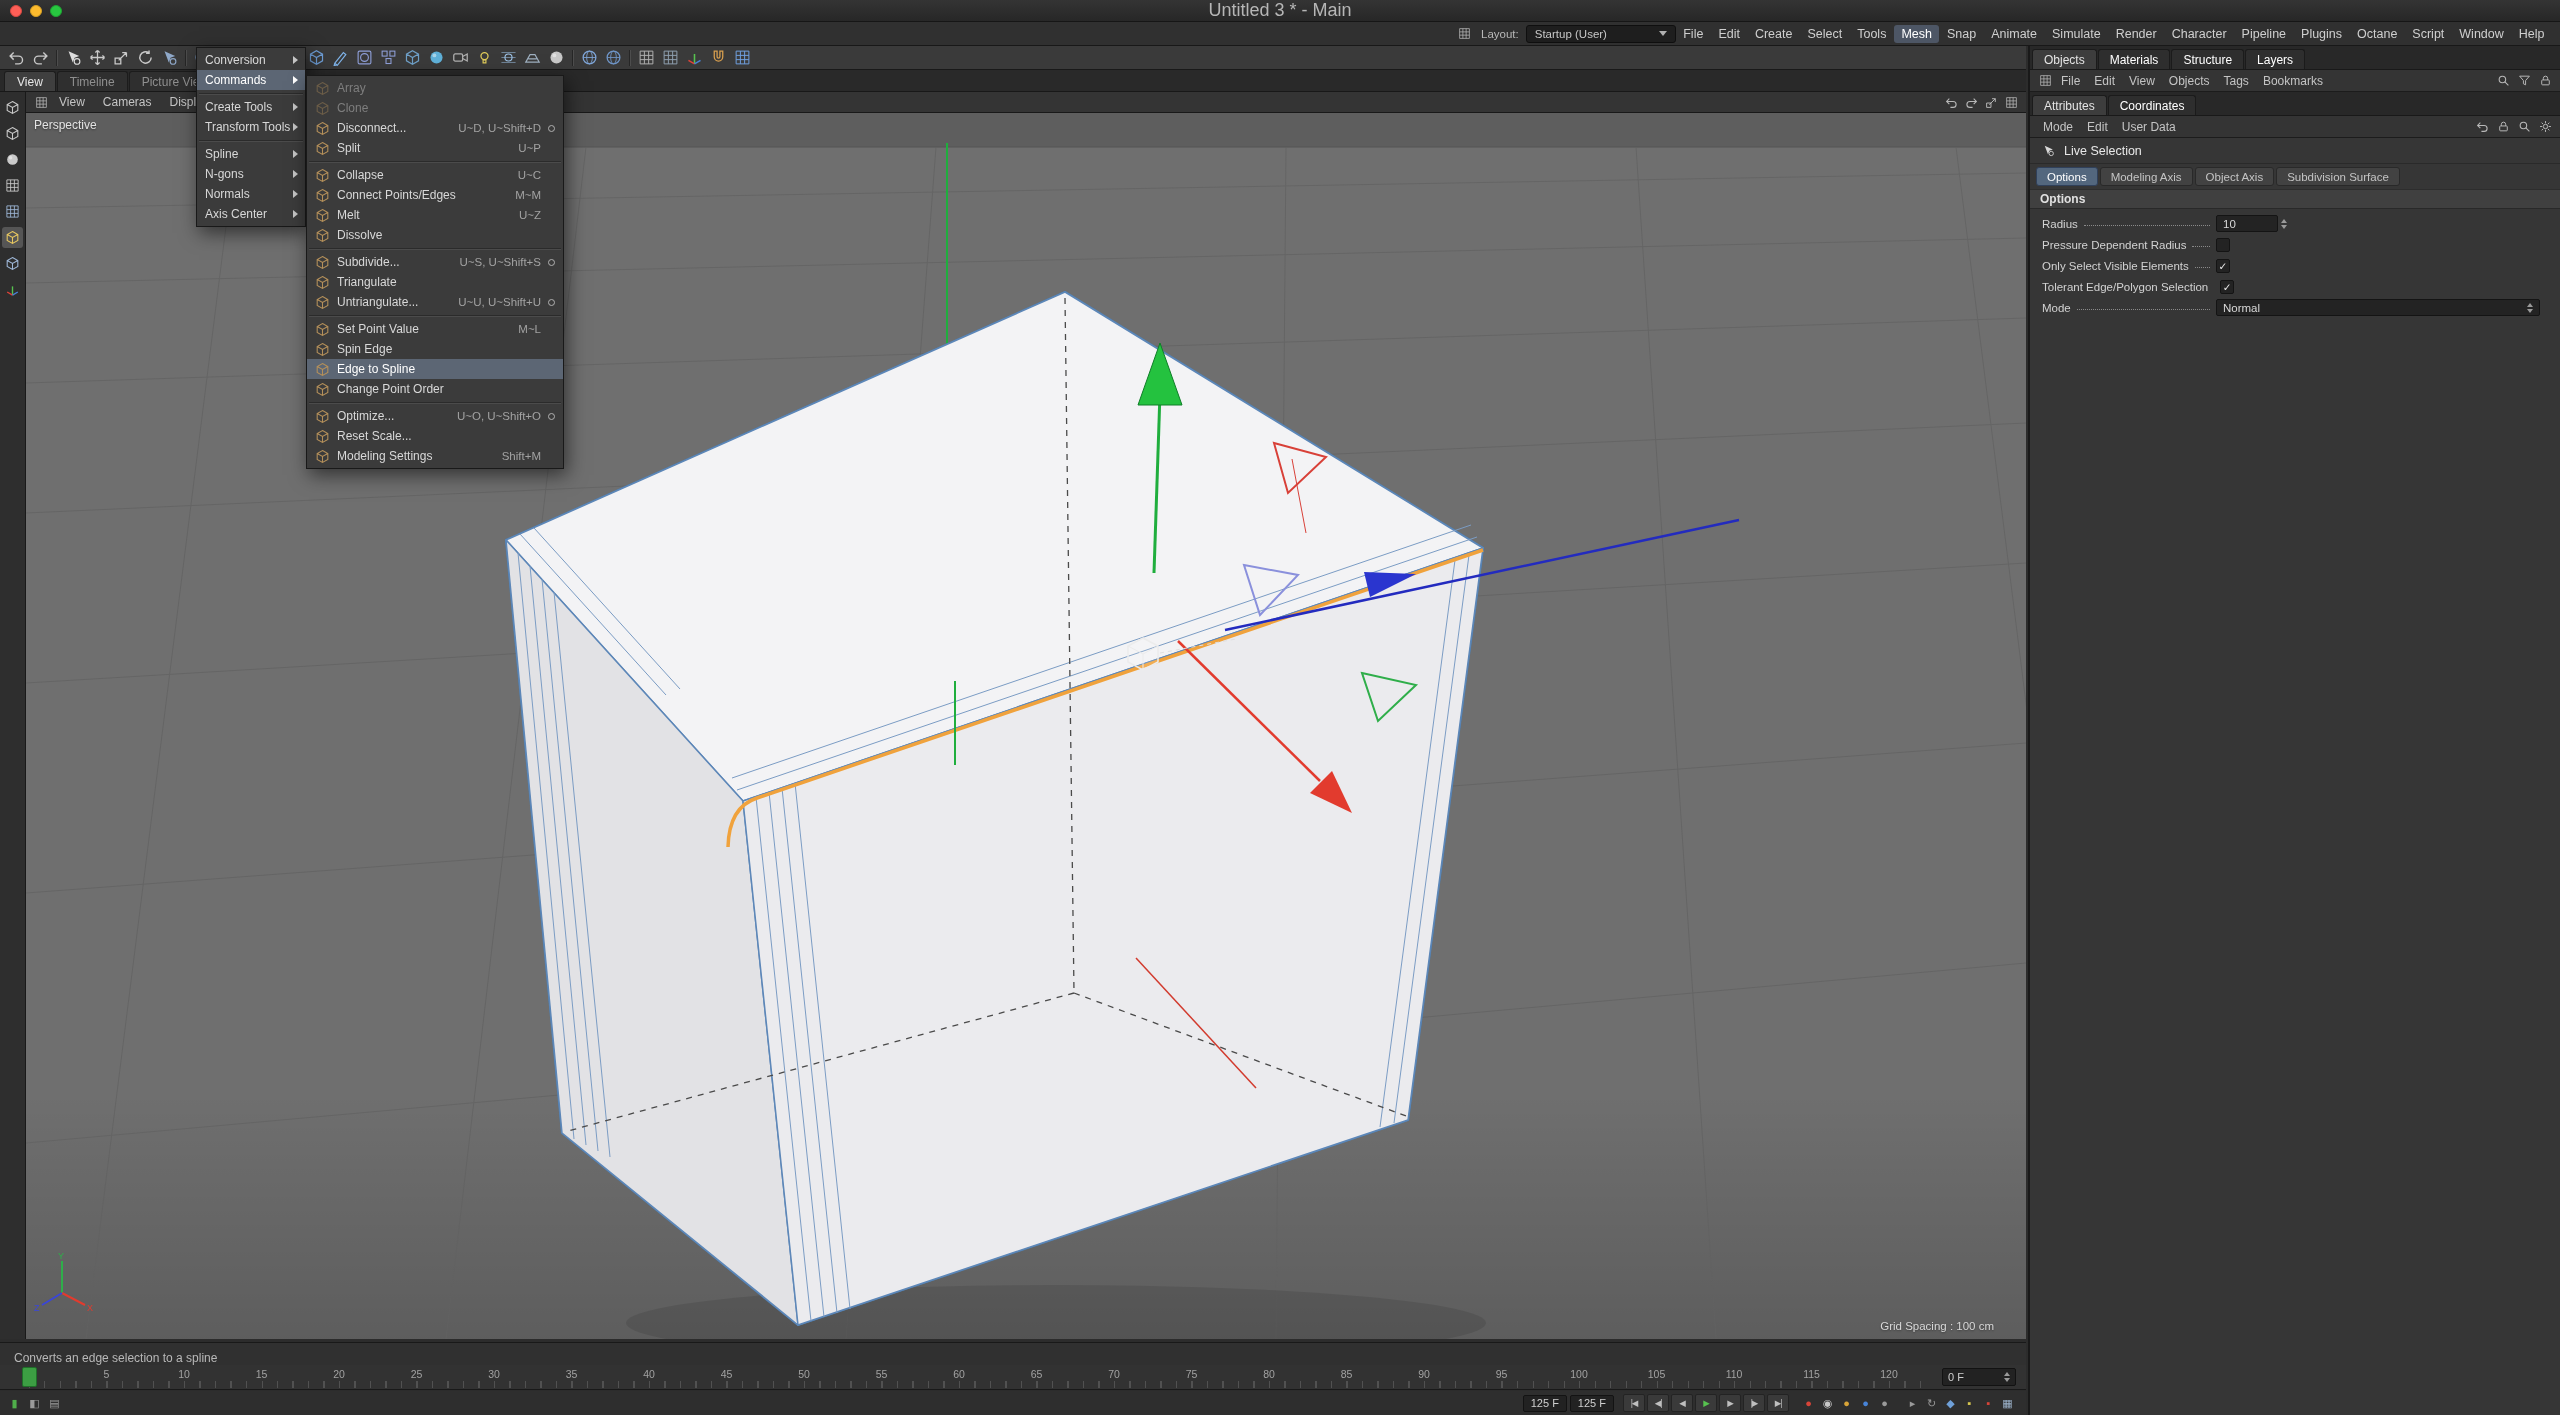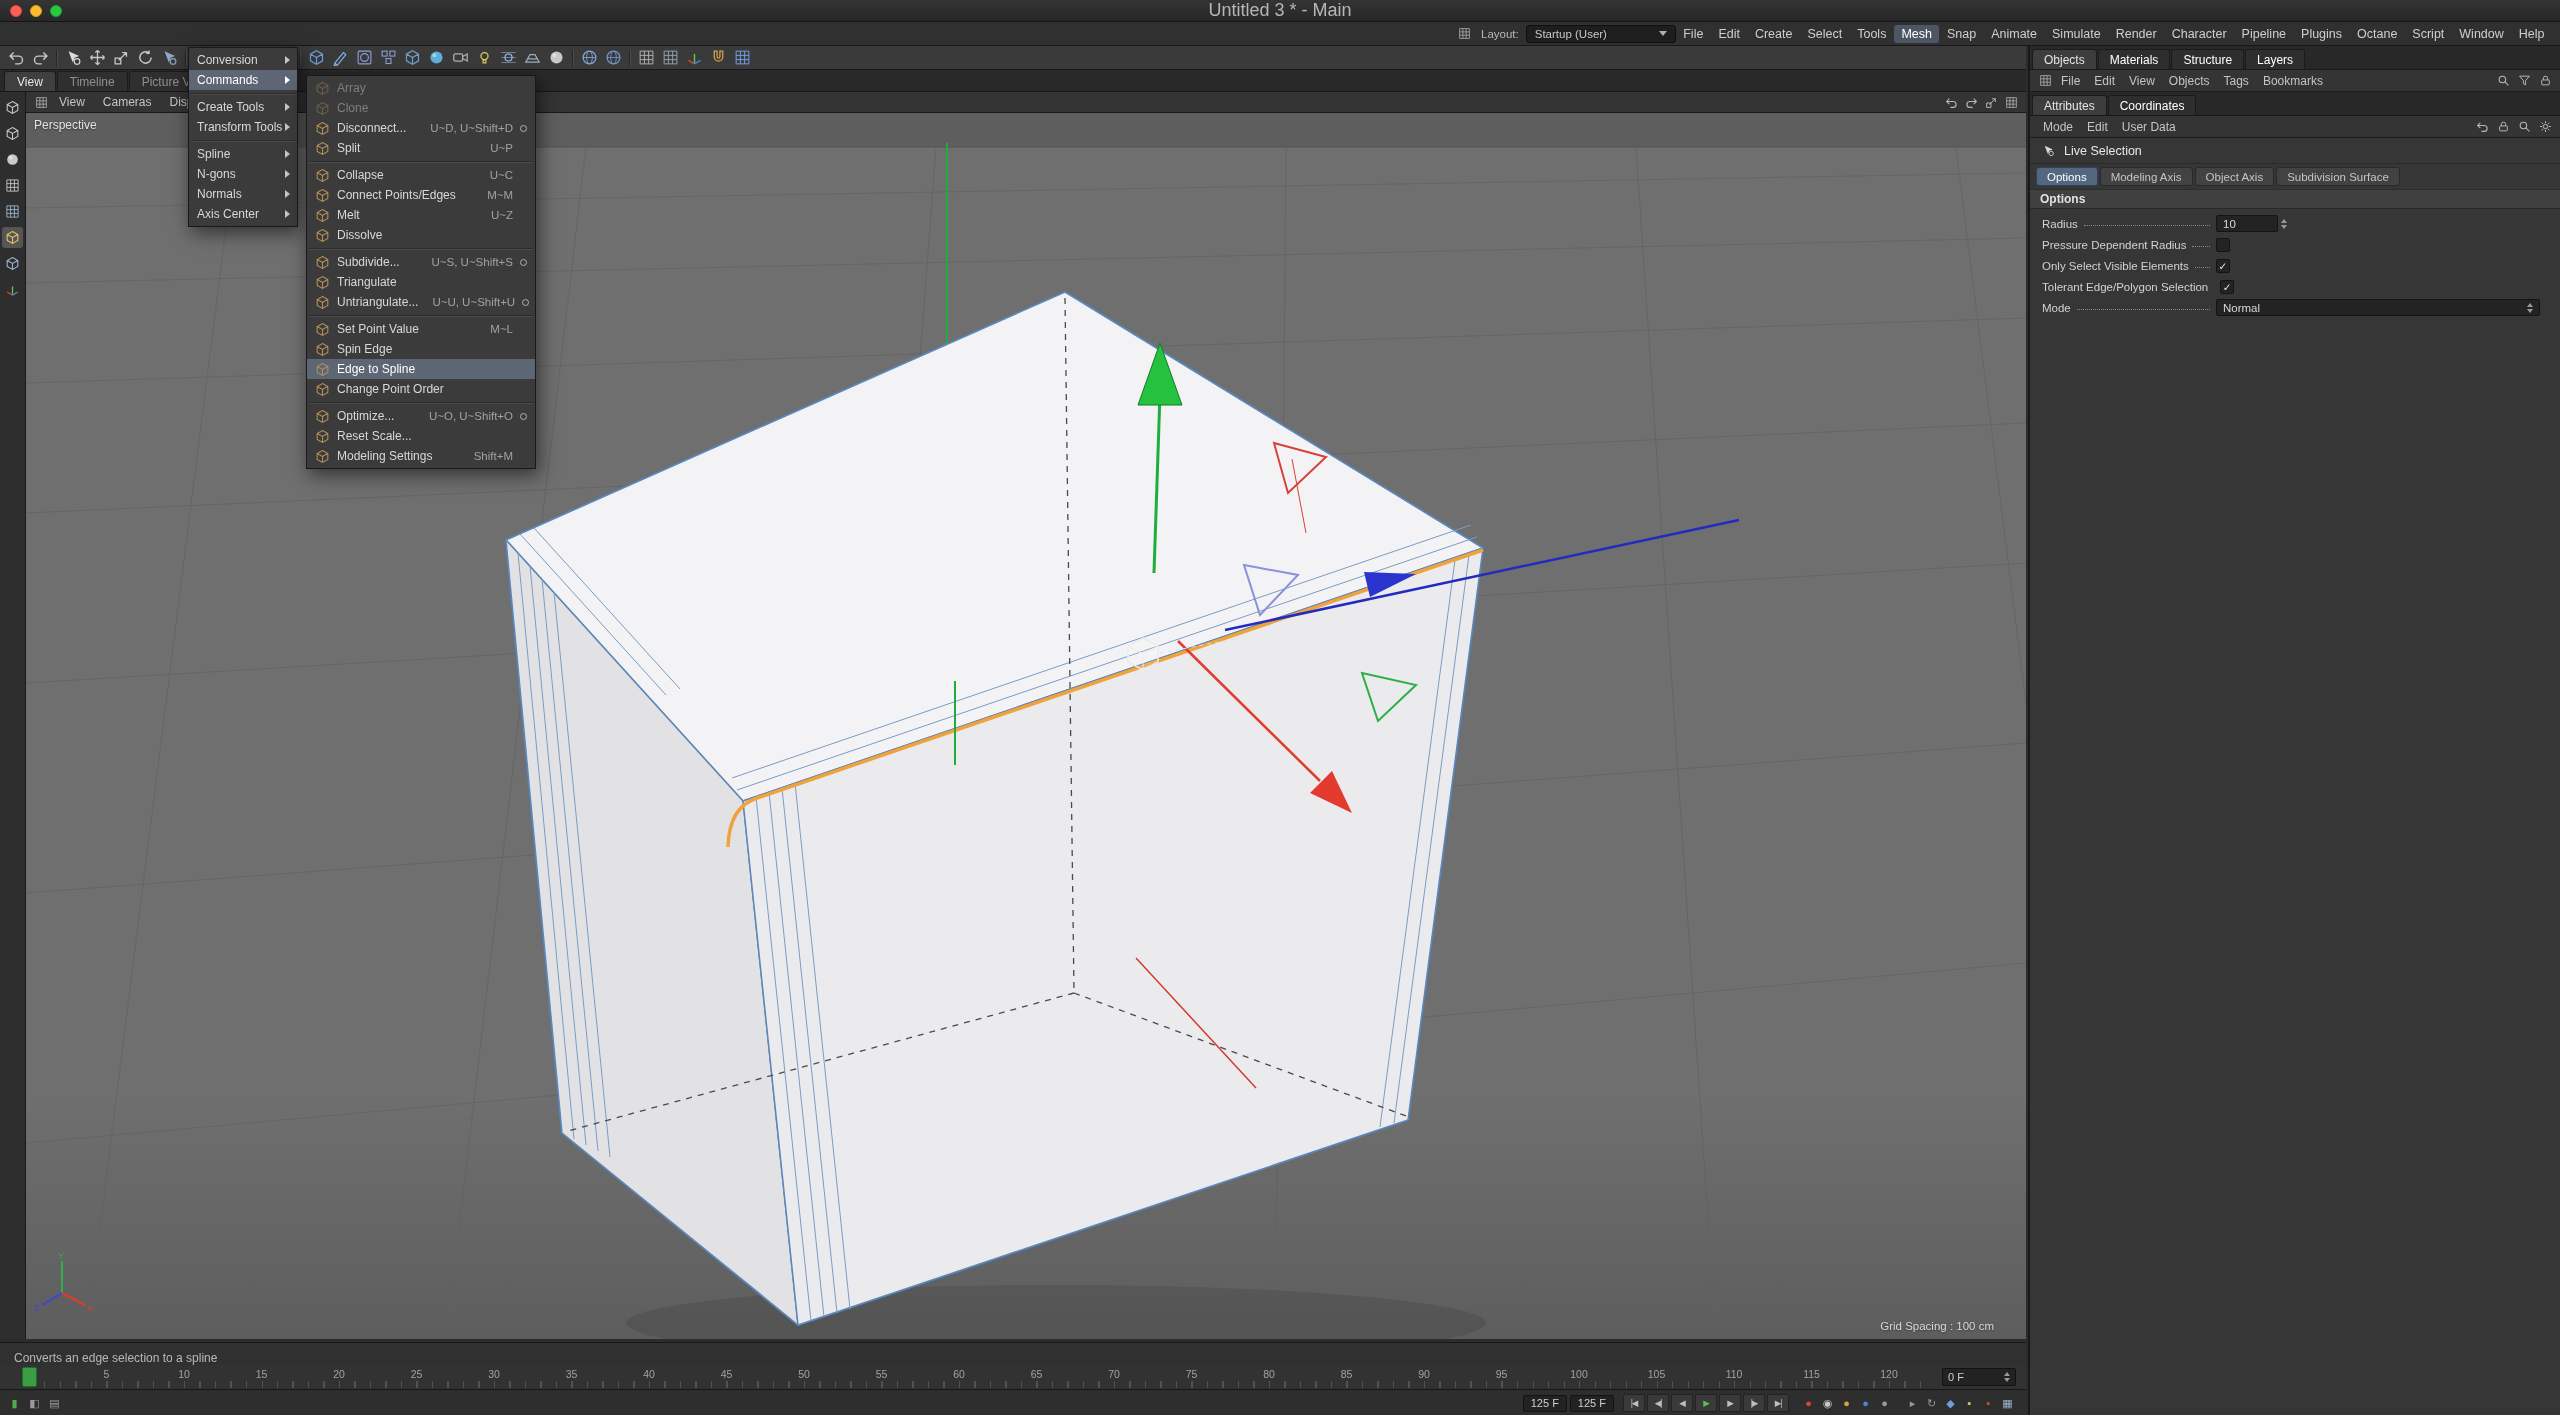--- a/index.html
+++ b/index.html
@@ -107,22 +107,22 @@
   .param.t-number .w-num{display:flex;align-items:center;}
   .param.t-checkbox .w-check{display:flex;}
   .param.t-dropdown .w-drop{display:flex;}
   .num-box{width:62px;height:17px;background:#232323;border:1px solid #141414;border-radius:2px;color:#d8d8d8;font-size:11.5px;display:flex;align-items:center;padding:0 6px;}
   .stepper{width:12px;display:flex;flex-direction:column;gap:2px;margin-left:3px;}
   .checkbox{width:14px;height:14px;background:#232323;border:1px solid #141414;border-radius:2px;color:#e8e8e8;font-size:10.5px;display:flex;align-items:center;justify-content:center;}
   .dropdown{width:324px;height:17px;background:#232323;border:1px solid #141414;border-radius:2px;color:#d8d8d8;font-size:11.5px;display:flex;align-items:center;justify-content:space-between;padding:0 6px;}
 
   
   .menu{position:absolute;background:#3b3b3b;border:1px solid #191919;box-shadow:3px 6px 18px rgba(0,0,0,.55);z-index:60;padding:2px 0;}
-  .menu.level1{left:188px;top:47px;width:110px;}
-  .menu.level2{left:306px;top:75px;width:230px;}
+  .menu.level1{left:196px;top:47px;width:110px;}
+  .menu.level2{left:306px;top:75px;width:258px;}
   .m-item{height:20px;display:flex;align-items:center;padding:0 8px;font-size:12px;color:#d8d8d8;position:relative;}
   .m-item.t-sep{height:7px;padding:0 2px;}
   .m-item.t-sep::before{content:"";flex:1;height:1px;background:#2b2b2b;border-bottom:1px solid #4b4b4b;}
   .m-item.open,.m-item.highlighted{background:#5c6674;color:#fff;}
   .m-item.disabled{color:#7e7e7e;}
   .m-item.disabled .m-ico{opacity:.4;}
   .t-sub::after{content:"";position:absolute;right:7px;top:50%;transform:translateY(-50%);border-left:5px solid #c4c4c4;border-top:4px solid transparent;border-bottom:4px solid transparent;}
   .t-sub.open::after{border-left-color:#fff;}
   .m-ico{width:15px;height:15px;margin-right:7px;color:#b5905a;flex:none;}
   .m-ico svg{width:15px;height:15px;}

